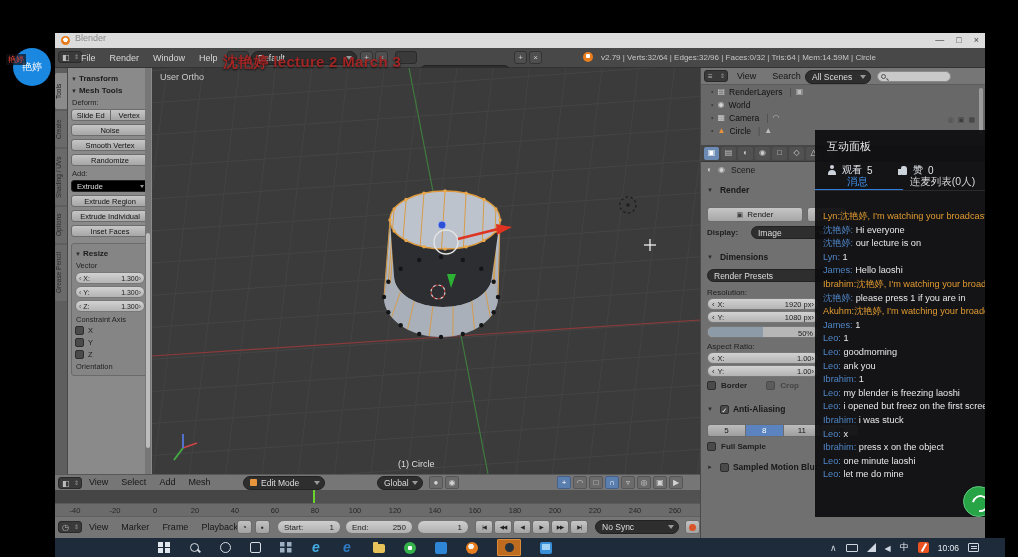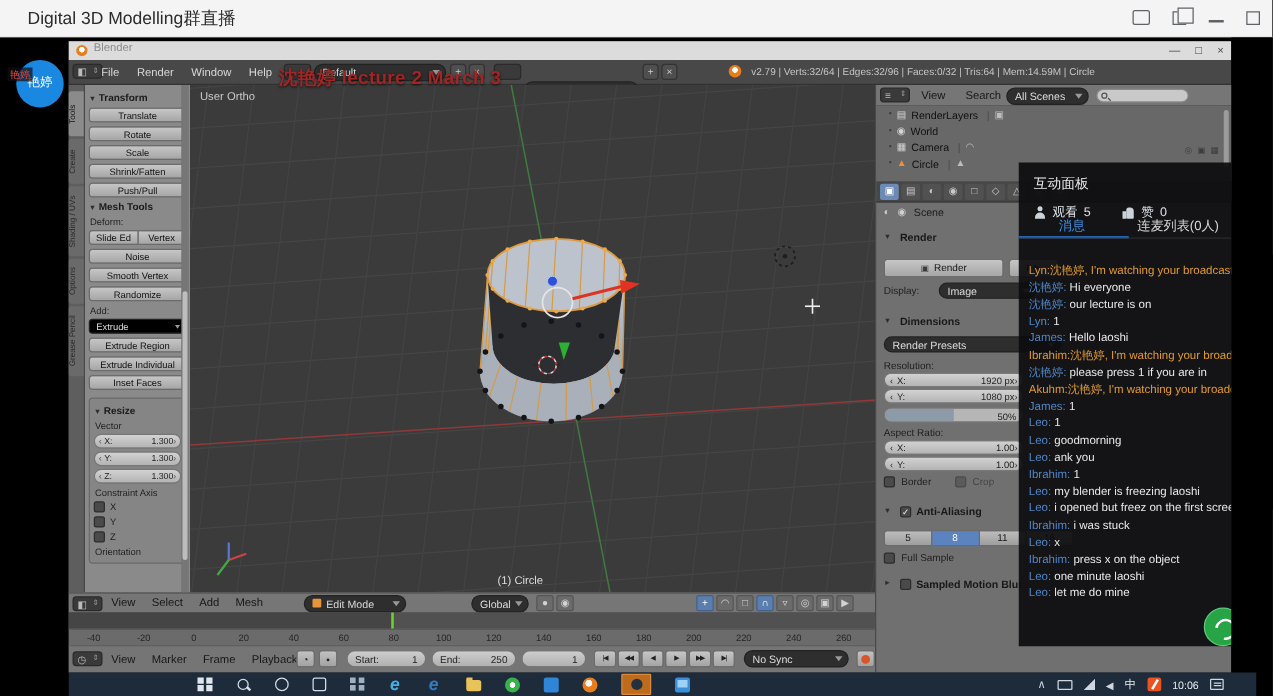--- a/index.html
+++ b/index.html
@@ -164,21 +164,21 @@
     font-size:8px; text-align:center; line-height:12px; }
   .phicon.sel { background:#6b8bb5; color:#fff; }
   .pr-ctx { position:absolute; left:0; top:94px; width:285px; height:15px; font-size:8.5px;
     color:#1a1a1a; display:flex; align-items:center; gap:4px; padding-left:6px; }
   .pr-ctx::before { content:"◐ ◉"; font-size:8px; color:#d0d0d0; letter-spacing:2px; }
   .pr-body { position:absolute; left:0; top:0; width:285px; height:470px; }
   .prow { position:absolute; left:6px; width:152px; display:flex; align-items:center; gap:4px; }
   .ph { font-size:8.5px; font-weight:bold; color:#181818; }
   .ph::before { content:"▼"; font-size:6px; margin-right:3px; color:#2e2e2e; }
   .ph.cl::before { content:"►"; }
-  .plab { font-size:8px; color:#202020; }
+  .plab { font-size:8px; color:#202020;font-weight:bold; }
   .plab2 { font-size:8px; color:#202020; }
   .btn { background:linear-gradient(#c6c6c6,#a6a6a6); border:1px solid #6c6c6c; border-radius:3px;
     font-size:8px; color:#141414; text-align:center; }
   .rbtn { width:96px; height:15px; line-height:14px; }
   .rbtn .cam { color:#3c3c3c; margin-right:4px; font-size:7px; }
   .abtn { width:40px; height:15px; line-height:14px; color:#3c3c3c; font-size:7px; }
   .disp-dd { position:absolute; left:44px; width:78px; height:13px; line-height:10px; }
   .presets-dd { width:142px; height:13px; line-height:10px; }
   .pfield { height:12px; background:linear-gradient(#d2d2d2,#b4b4b4); border:1px solid #777;
     border-radius:6px; display:flex; align-items:center; font-size:7.5px; color:#222;
@@ -281,29 +281,20 @@
   .tr-time { font-size:8.5px; color:#e8edf2; }
   .tr-notifications { width:11px; height:9px; border:1px solid #cfd6df; border-radius:1px; }
   .tr-notifications::after { content:""; position:absolute; left:2px; top:2px; width:6px; height:1px;
     background:#cfd6df; box-shadow:0 2px 0 #cfd6df; }
 </style>
 </head>
 <body>
 
 <div class="screen">
 
-  <header class="titlebar">
-    <span class="app-title">Digital 3D Modelling群直播</span>
-    <div class="wcontrols">
-        <div class="wic wic-cast"></div>
-        <div class="wic wic-popout"></div>
-        <div class="wic wic-minimize"></div>
-        <div class="wic wic-maximize"></div>
-      </div>
-  </header>
 
   <div class="stage">
 
     <div class="blender">
       <div class="bl-title">
         <span class="bl-logo"></span>
         <span class="bl-title-text">Blender</span>
         <div class="bl-wc">
           <span>—</span>
           <span>□</span>
@@ -337,27 +328,20 @@
         <div class="ttabs">
             <div class="ttab active" style="height: 36px;">Tools</div>
             <div class="ttab" style="height: 36px;">Create</div>
             <div class="ttab" style="height: 56px;">Shading / UVs</div>
             <div class="ttab" style="height: 36px;">Options</div>
             <div class="ttab" style="height: 56px;">Grease Pencil</div>
           </div>
 
         <div class="shelf">
           <div class="pheader"><span class="tri">▼</span><span>Transform</span></div>
-          <div>
-              <div class="sbtn">Translate</div>
-              <div class="sbtn">Rotate</div>
-              <div class="sbtn">Scale</div>
-              <div class="sbtn">Shrink/Fatten</div>
-              <div class="sbtn">Push/Pull</div>
-            </div>
           <div class="pheader"><span class="tri">▼</span><span>Mesh Tools</span></div>
           <div class="slabel">Deform:</div>
           <div class="split">
               <div class="sbtn">Slide Ed</div>
               <div class="sbtn">Vertex</div>
             </div>
           <div>
               <div class="sbtn">Noise</div>
               <div class="sbtn">Smooth Vertex</div>
               <div class="sbtn">Randomize</div>

